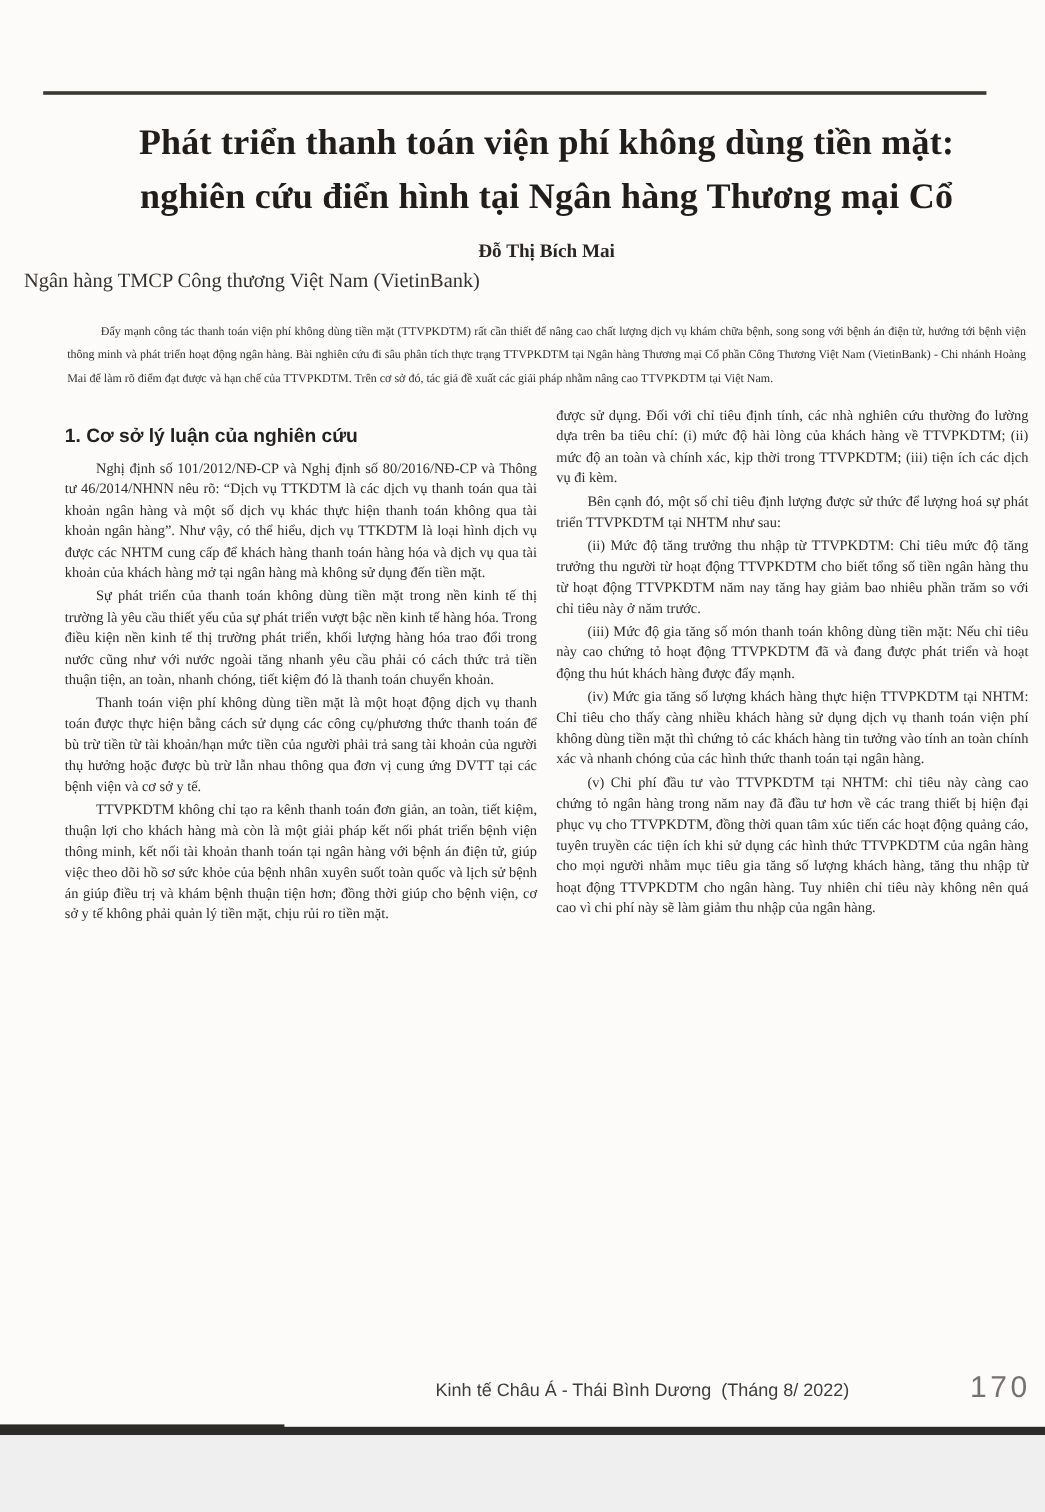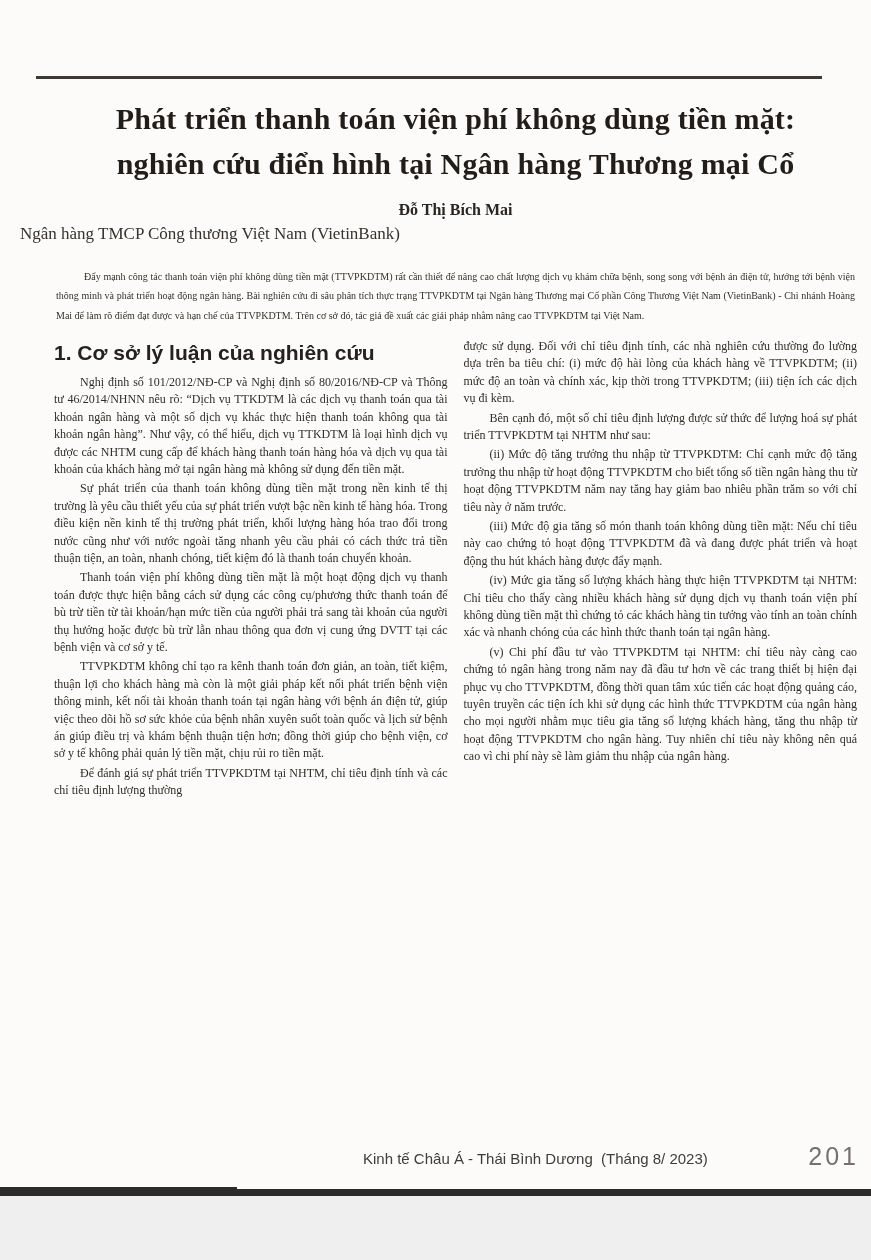--- a/index.html
+++ b/index.html
@@ -53,24 +53,24 @@
     text-indent: 28px;
     color: #33302c;
   }
   .columns {
     margin: 13px 34px 0;
     display: flex;
     gap: 16px;
   }
   .col { flex: 1 1 0; min-width: 0; }
   .sec-heading {
-    margin: 3px 0 9px;
+    margin: 17px 0 9px;
     font-family: "Liberation Sans", sans-serif;
     font-weight: bold;
-    font-size: 21px;
+    font-size: 16px;
     color: #242120;
   }
   .body-p {
     margin: 0 0 2px;
     font-size: 12px;
     line-height: 17.4px;
     text-align: justify;
     text-indent: 26px;
     color: #302c29;
   }
@@ -135,32 +135,31 @@
 
   <p class="abstract">Đẩy mạnh công tác thanh toán viện phí không dùng tiền mặt (TTVPKDTM) rất cần thiết để nâng cao chất lượng dịch vụ khám chữa bệnh, song song với bệnh án điện tử, hướng tới bệnh viện thông minh và phát triển hoạt động ngân hàng. Bài nghiên cứu đi sâu phân tích thực trạng TTVPKDTM tại Ngân hàng Thương mại Cổ phần Công Thương Việt Nam (VietinBank) - Chi nhánh Hoàng Mai để làm rõ điểm đạt được và hạn chế của TTVPKDTM. Trên cơ sở đó, tác giả đề xuất các giải pháp nhằm nâng cao TTVPKDTM tại Việt Nam.</p>
 
   <div class="columns">
     <div class="col">
       <h2 class="sec-heading">1. Cơ sở lý luận của nghiên cứu</h2>
       <p class="body-p">Nghị định số 101/2012/NĐ-CP và Nghị định số 80/2016/NĐ-CP và Thông tư 46/2014/NHNN nêu rõ: “Dịch vụ TTKDTM là các dịch vụ thanh toán qua tài khoản ngân hàng và một số dịch vụ khác thực hiện thanh toán không qua tài khoản ngân hàng”. Như vậy, có thể hiểu, dịch vụ TTKDTM là loại hình dịch vụ được các NHTM cung cấp để khách hàng thanh toán hàng hóa và dịch vụ qua tài khoản của khách hàng mở tại ngân hàng mà không sử dụng đến tiền mặt.</p>
       <p class="body-p">Sự phát triển của thanh toán không dùng tiền mặt trong nền kinh tế thị trường là yêu cầu thiết yếu của sự phát triển vượt bậc nền kinh tế hàng hóa. Trong điều kiện nền kinh tế thị trường phát triển, khối lượng hàng hóa trao đổi trong nước cũng như với nước ngoài tăng nhanh yêu cầu phải có cách thức trả tiền thuận tiện, an toàn, nhanh chóng, tiết kiệm đó là thanh toán chuyển khoản.</p>
       <p class="body-p">Thanh toán viện phí không dùng tiền mặt là một hoạt động dịch vụ thanh toán được thực hiện bằng cách sử dụng các công cụ/phương thức thanh toán để bù trừ tiền từ tài khoản/hạn mức tiền của người phải trả sang tài khoản của người thụ hưởng hoặc được bù trừ lẫn nhau thông qua đơn vị cung ứng DVTT tại các bệnh viện và cơ sở y tế.</p>
       <p class="body-p">TTVPKDTM không chỉ tạo ra kênh thanh toán đơn giản, an toàn, tiết kiệm, thuận lợi cho khách hàng mà còn là một giải pháp kết nối phát triển bệnh viện thông minh, kết nối tài khoản thanh toán tại ngân hàng với bệnh án điện tử, giúp việc theo dõi hồ sơ sức khỏe của bệnh nhân xuyên suốt toàn quốc và lịch sử bệnh án giúp điều trị và khám bệnh thuận tiện hơn; đồng thời giúp cho bệnh viện, cơ sở y tế không phải quản lý tiền mặt, chịu rủi ro tiền mặt.</p>
-      <p class="body-p">Để đánh giá sự phát triển TTVPKDTM tại NHTM, chỉ tiêu định tính và các chỉ tiêu định lượng thường</p>
     </div>
     <div class="col">
       <p class="body-p no-indent">được sử dụng. Đối với chỉ tiêu định tính, các nhà nghiên cứu thường đo lường dựa trên ba tiêu chí: (i) mức độ hài lòng của khách hàng về TTVPKDTM; (ii) mức độ an toàn và chính xác, kịp thời trong TTVPKDTM; (iii) tiện ích các dịch vụ đi kèm.</p>
       <p class="body-p">Bên cạnh đó, một số chỉ tiêu định lượng được sử thức để lượng hoá sự phát triển TTVPKDTM tại NHTM như sau:</p>
-      <p class="body-p">(ii) Mức độ tăng trưởng thu nhập từ TTVPKDTM: Chỉ cạnh mức độ tăng trưởng thu nhập từ hoạt động TTVPKDTM cho biết tổng số tiền ngân hàng thu từ hoạt động TTVPKDTM năm nay tăng hay giảm bao nhiêu phần trăm so với chỉ tiêu này ở năm trước.</p>
+      <p class="body-p">(ii) Mức độ tăng trưởng thu nhập từ TTVPKDTM: Chỉ tiêu mức độ tăng trưởng thu người từ hoạt động TTVPKDTM cho biết tổng số tiền ngân hàng thu từ hoạt động TTVPKDTM năm nay tăng hay giảm bao nhiêu phần trăm so với chỉ tiêu này ở năm trước.</p>
       <p class="body-p">(iii) Mức độ gia tăng số món thanh toán không dùng tiền mặt: Nếu chỉ tiêu này cao chứng tỏ hoạt động TTVPKDTM đã và đang được phát triển và hoạt động thu hút khách hàng được đẩy mạnh.</p>
       <p class="body-p">(iv) Mức gia tăng số lượng khách hàng thực hiện TTVPKDTM tại NHTM: Chỉ tiêu cho thấy càng nhiều khách hàng sử dụng dịch vụ thanh toán viện phí không dùng tiền mặt thì chứng tỏ các khách hàng tin tưởng vào tính an toàn chính xác và nhanh chóng của các hình thức thanh toán tại ngân hàng.</p>
       <p class="body-p">(v) Chi phí đầu tư vào TTVPKDTM tại NHTM: chỉ tiêu này càng cao chứng tỏ ngân hàng trong năm nay đã đầu tư hơn về các trang thiết bị hiện đại phục vụ cho TTVPKDTM, đồng thời quan tâm xúc tiến các hoạt động quảng cáo, tuyên truyền các tiện ích khi sử dụng các hình thức TTVPKDTM của ngân hàng cho mọi người nhằm mục tiêu gia tăng số lượng khách hàng, tăng thu nhập từ hoạt động TTVPKDTM cho ngân hàng. Tuy nhiên chỉ tiêu này không nên quá cao vì chi phí này sẽ làm giảm thu nhập của ngân hàng.</p>
     </div>
   </div>
 
   <div class="footer">
-    <span class="journal">Kinh tế Châu Á - Thái Bình Dương  (Tháng 8/ 2023)</span>
-    <span class="pageno">201</span>
+    <span class="journal">Kinh tế Châu Á - Thái Bình Dương  (Tháng 8/ 2022)</span>
+    <span class="pageno">170</span>
   </div>
 
   <div class="bottom-edge"></div>
 
 </div>
 
 </body></html>

